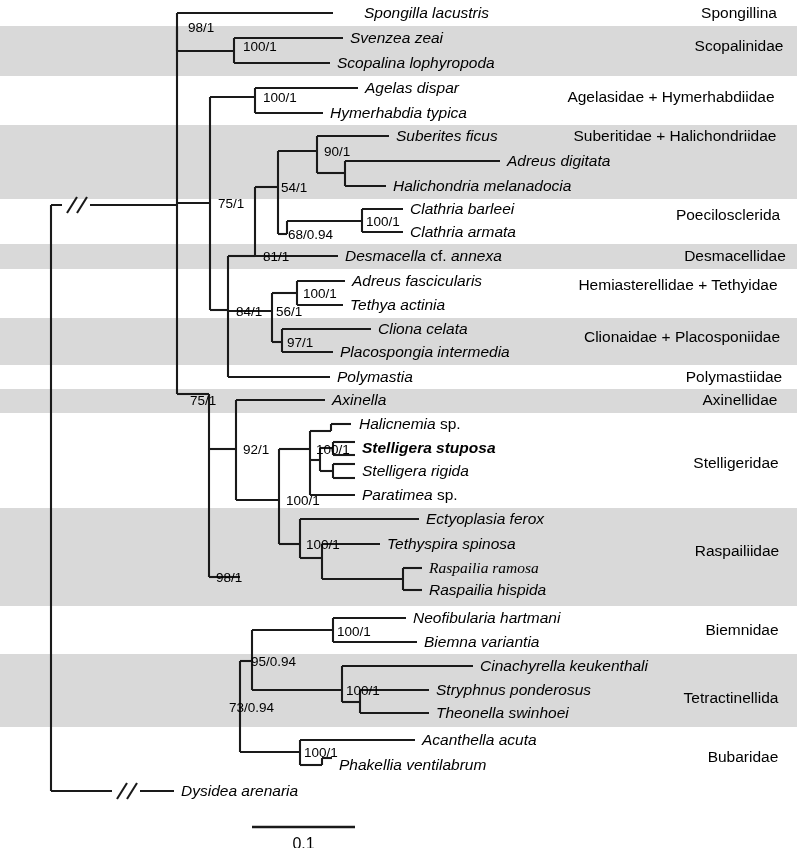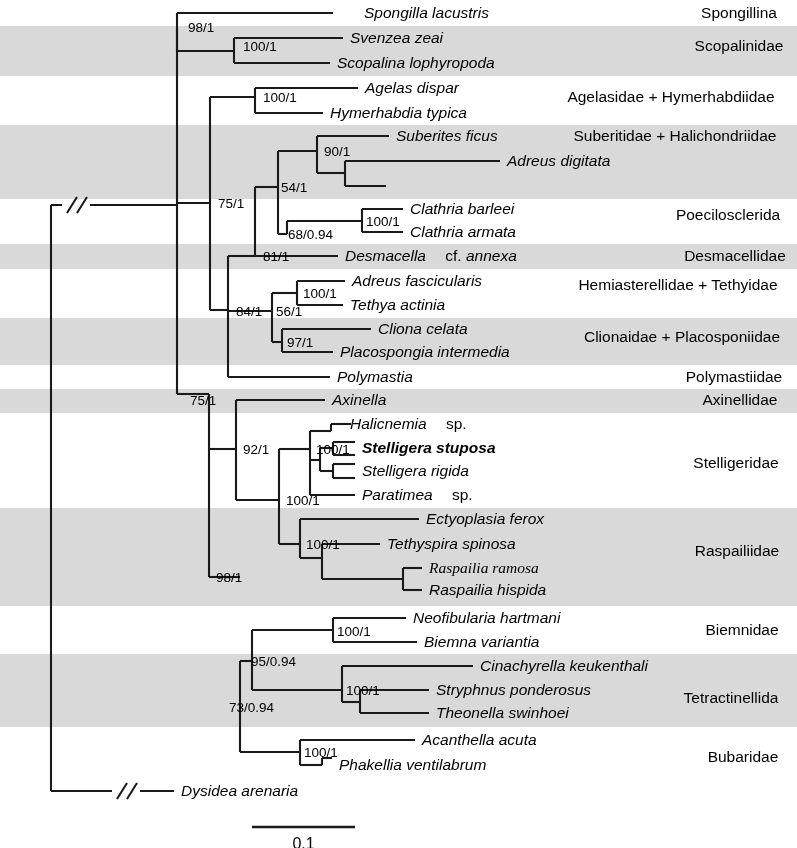--- a/index.html
+++ b/index.html
@@ -41,21 +41,20 @@
     position: absolute;
     font-family: "Liberation Sans", sans-serif;
     font-size: 15.5px;
     font-style: italic;
     white-space: nowrap;
     line-height: 1;
     color: #000;
   }
   .taxon-label .nonitalic {
     font-style: normal;
-    margin-left: 15px;
   }
   .clade-label {
     position: absolute;
     font-family: "Liberation Sans", sans-serif;
     font-size: 15.5px;
     font-style: normal;
     white-space: nowrap;
     line-height: 1;
     color: #000;
     text-align: center;
@@ -285,30 +284,31 @@
   </svg>
 
   <div id="label-layer">
       <div class="taxon-label" style="left: 340px; top: 5px; margin-left: 24px;">Spongilla lacustris</div>
       <div class="taxon-label" style="left: 350px; top: 30px;">Svenzea zeai</div>
       <div class="taxon-label" style="left: 337px; top: 55px;">Scopalina lophyropoda</div>
       <div class="taxon-label" style="left: 365px; top: 80px;">Agelas dispar</div>
       <div class="taxon-label" style="left: 330px; top: 105px;">Hymerhabdia typica</div>
       <div class="taxon-label" style="left: 396px; top: 128px;">Suberites ficus</div>
       <div class="taxon-label" style="left: 507px; top: 153px;">Adreus digitata</div>
+      <div class="taxon-label" style="left: 393px; top: 178px;">Halichondria melanadocia</div>
       <div class="taxon-label" style="left: 410px; top: 201px;">Clathria barleei</div>
       <div class="taxon-label" style="left: 410px; top: 224px;">Clathria armata</div>
       <div class="taxon-label" style="left: 345px; top: 248px;"><span>Desmacella</span><span class="nonitalic"> cf. </span><span>annexa</span></div>
       <div class="taxon-label" style="left: 352px; top: 273px;">Adreus fascicularis</div>
       <div class="taxon-label" style="left: 350px; top: 297px;">Tethya actinia</div>
       <div class="taxon-label" style="left: 378px; top: 321px;">Cliona celata</div>
       <div class="taxon-label" style="left: 340px; top: 344px;">Placospongia intermedia</div>
       <div class="taxon-label" style="left: 337px; top: 369px;">Polymastia</div>
       <div class="taxon-label" style="left: 332px; top: 392px;">Axinella</div>
-      <div class="taxon-label" style="left: 350px; top: 416px;"><span>Halicnemia</span><span class="nonitalic"> sp.</span></div>
+      <div class="taxon-label" style="left: 359px; top: 416px;"><span>Halicnemia</span><span class="nonitalic"> sp.</span></div>
       <div class="taxon-label" style="left: 362px; top: 440px; font-weight: bold;">Stelligera stuposa</div>
       <div class="taxon-label" style="left: 362px; top: 463px;">Stelligera rigida</div>
       <div class="taxon-label" style="left: 362px; top: 487px;"><span>Paratimea</span><span class="nonitalic"> sp.</span></div>
       <div class="taxon-label" style="left: 426px; top: 511px;">Ectyoplasia ferox</div>
       <div class="taxon-label" style="left: 387px; top: 536px;">Tethyspira spinosa</div>
       <div class="taxon-label" style="left: 429px; top: 560px; font-family: Liberation Serif, serif;">Raspailia ramosa</div>
       <div class="taxon-label" style="left: 429px; top: 582px;">Raspailia hispida</div>
       <div class="taxon-label" style="left: 413px; top: 610px;">Neofibularia hartmani</div>
       <div class="taxon-label" style="left: 424px; top: 634px;">Biemna variantia</div>
       <div class="taxon-label" style="left: 480px; top: 658px; text-align: center;">Cinachyrella keukenthali</div>

